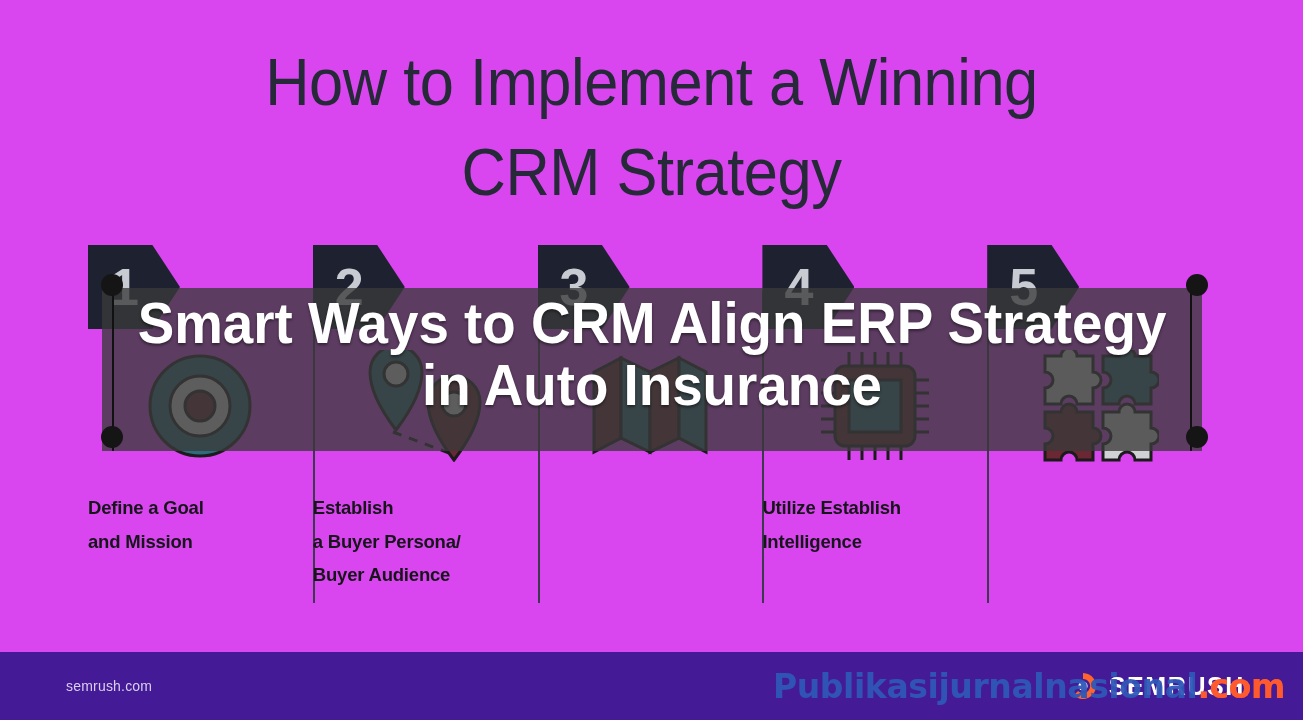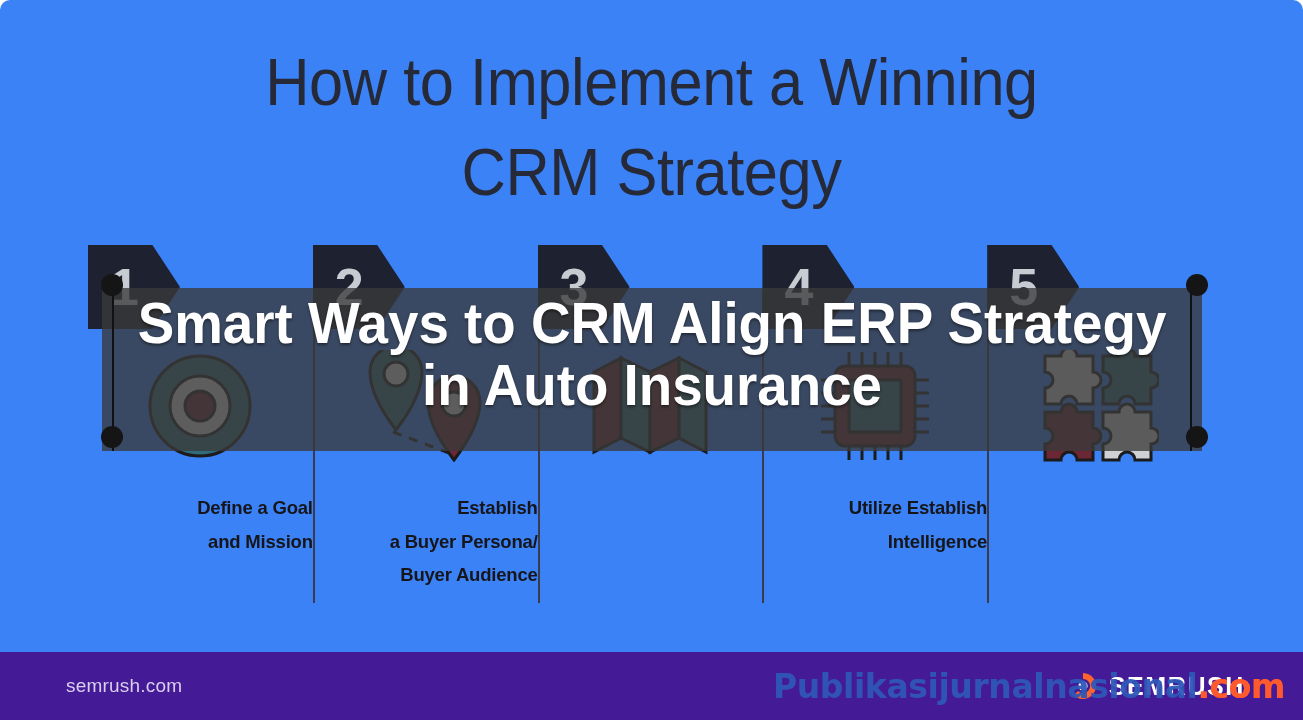--- a/index.html
+++ b/index.html
@@ -5,22 +5,21 @@
   * { box-sizing: border-box; margin: 0; padding: 0; }
   html, body {
     width: 1303px; height: 720px;
     background: #ffffff;
     font-family: "Liberation Sans", sans-serif;
     overflow: hidden;
   }
   #stage {
     position: relative;
     width: 1303px; height: 720px;
-    background: #3b82f6;
-    border-radius: 10px;
+    background: #d946ef;
   }
 
   
   .title {
     position: absolute;
     left: 0; top: 38px;
     width: 1303px;
     text-align: center;
     font-size: 66px;
     line-height: 1.36;
@@ -83,21 +82,21 @@
     display: flex;
     align-items: center;
     justify-content: center;
   }
   .icon-wrap svg { display: block; }
 
   .step-label {
     position: absolute;
     left: 0; top: 248px;
     width: 100%;
-    text-align: right;
+    text-align: left;
     font-size: 18.5px;
     line-height: 1.82;
     font-weight: 700;
     color: #16161a;
     white-space: pre-line;
     font-family: "Liberation Sans", sans-serif;
     letter-spacing: -0.2px;
   }
 
   
@@ -146,21 +145,21 @@
     left: 0; bottom: 0;
     width: 1303px; height: 68px;
     background: #451a97;
     overflow: hidden;
   }
   #footer-url {
     position: absolute;
     left: 66px; top: 50%;
     transform: translateY(-50%);
     color: #d9cfee;
-    font-size: 19px;
+    font-size: 14px;
     font-weight: 400;
     letter-spacing: 0.2px;
   }
   #semrush-logo {
     position: absolute;
     right: 58px; top: 50%;
     transform: translateY(-50%);
     display: flex;
     align-items: center;
     gap: 11px;

